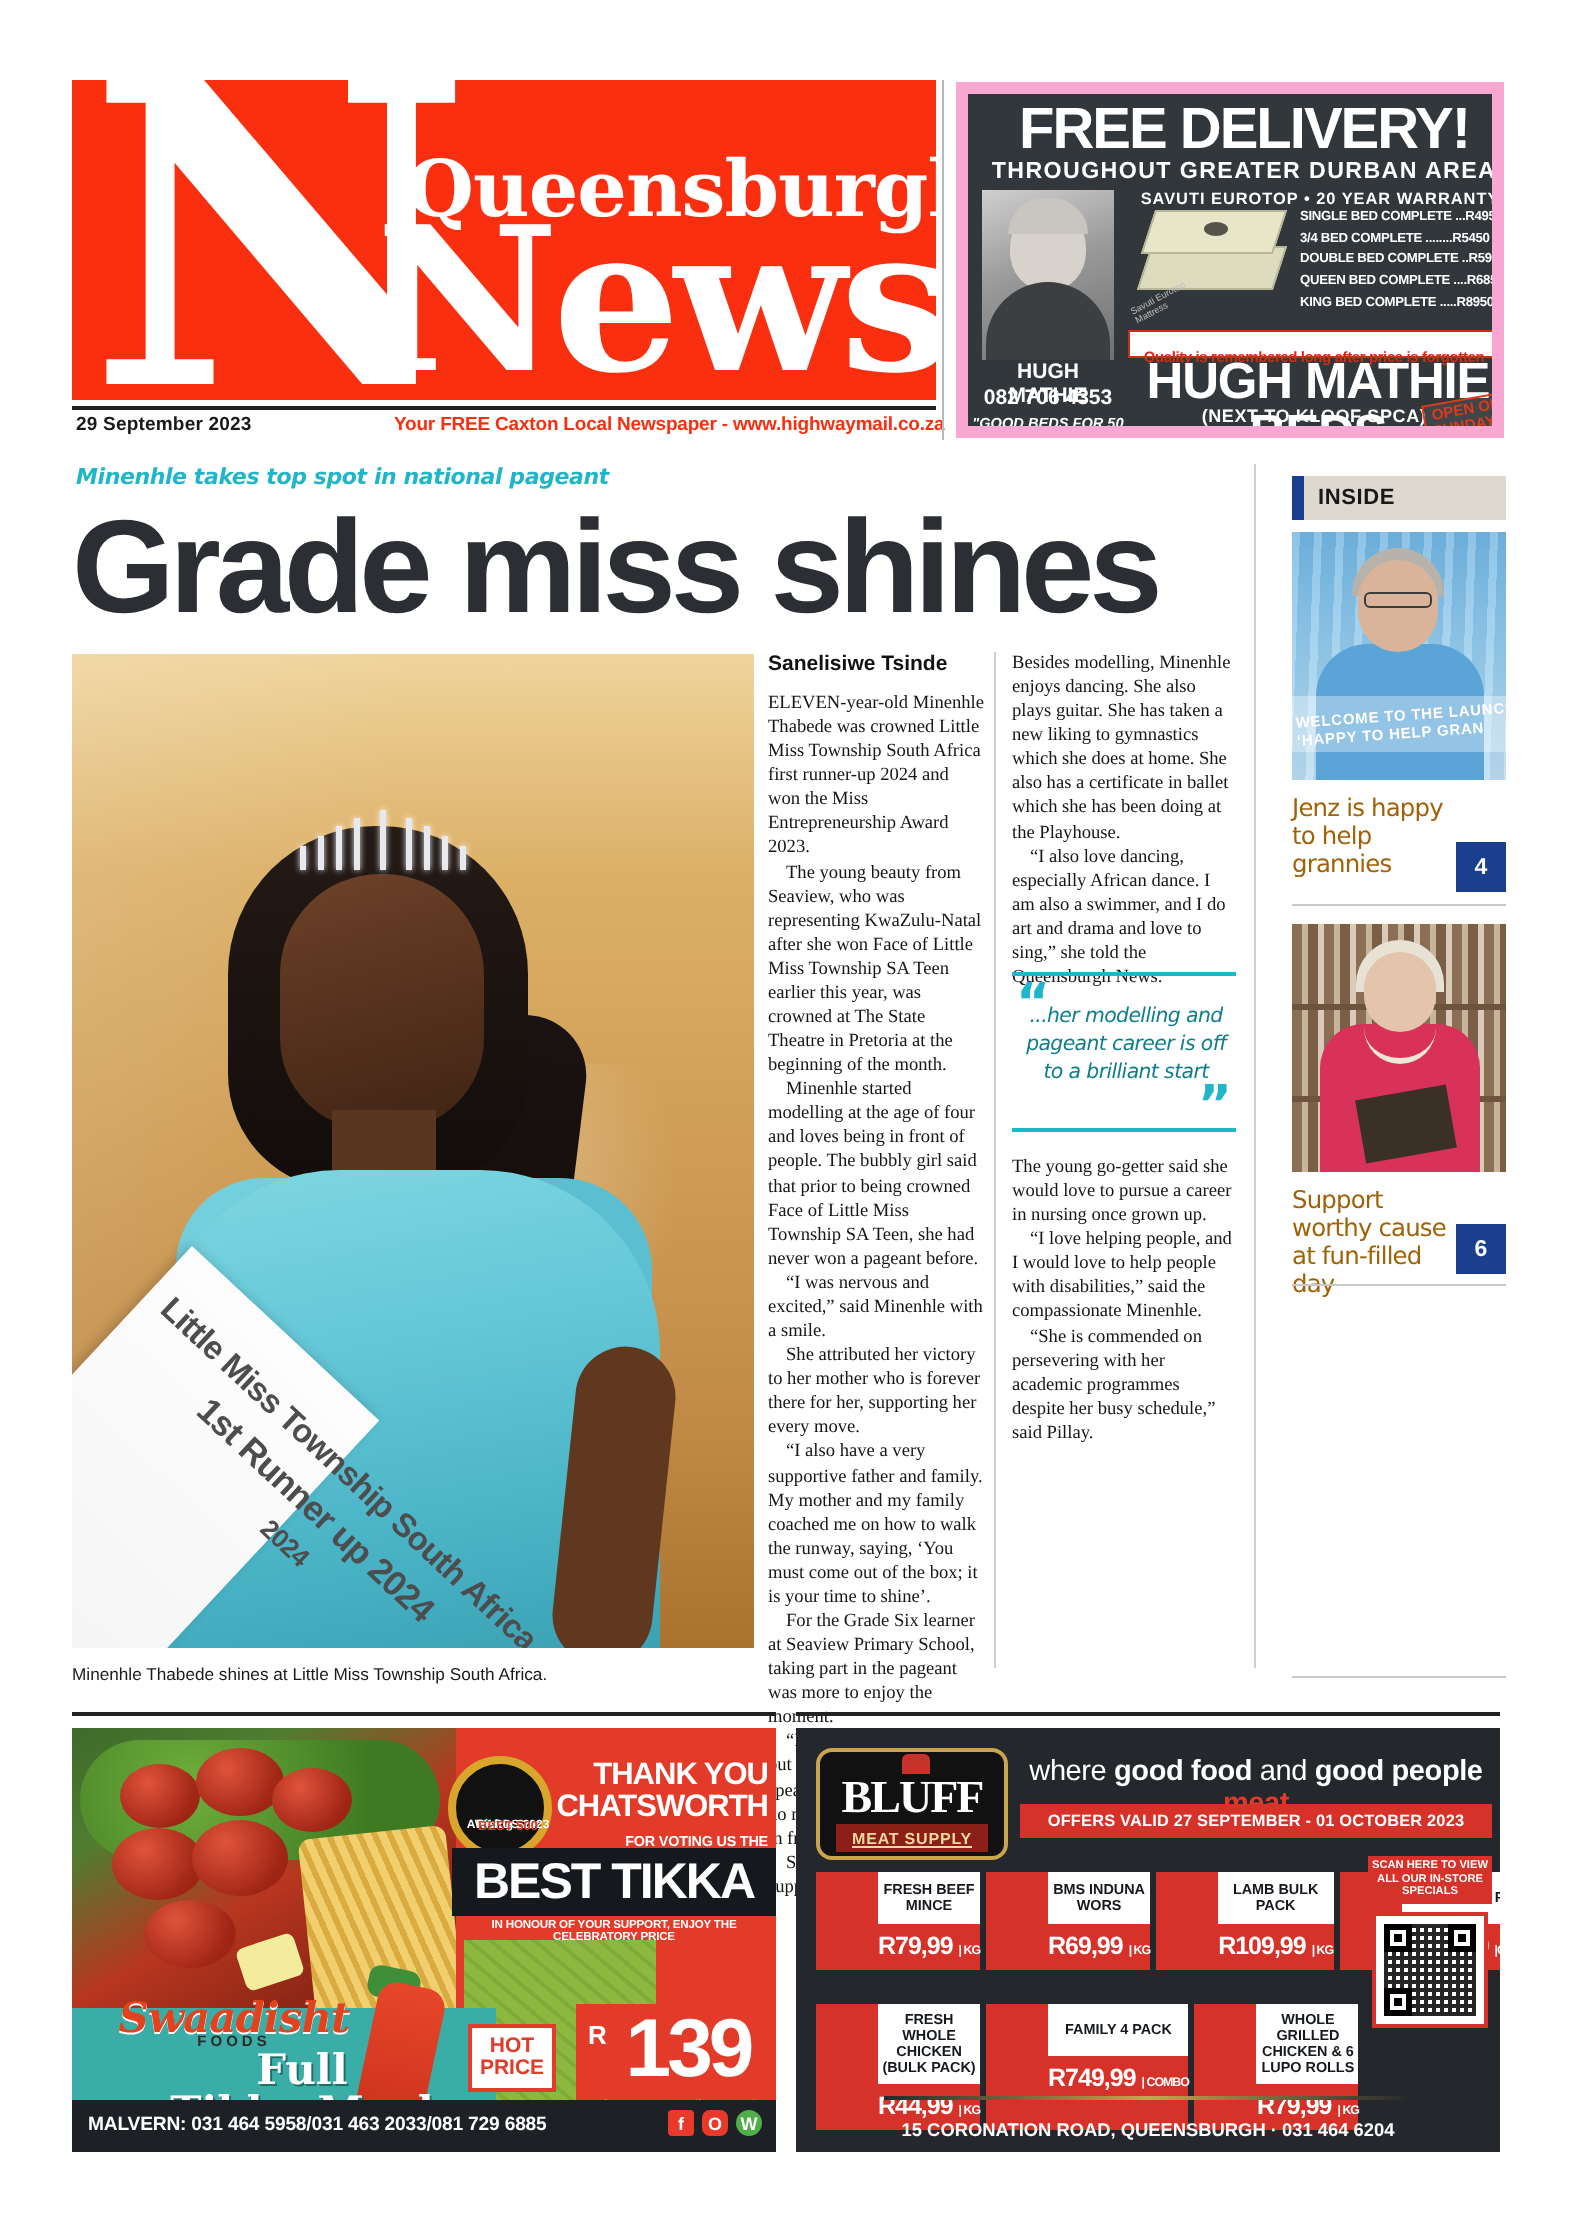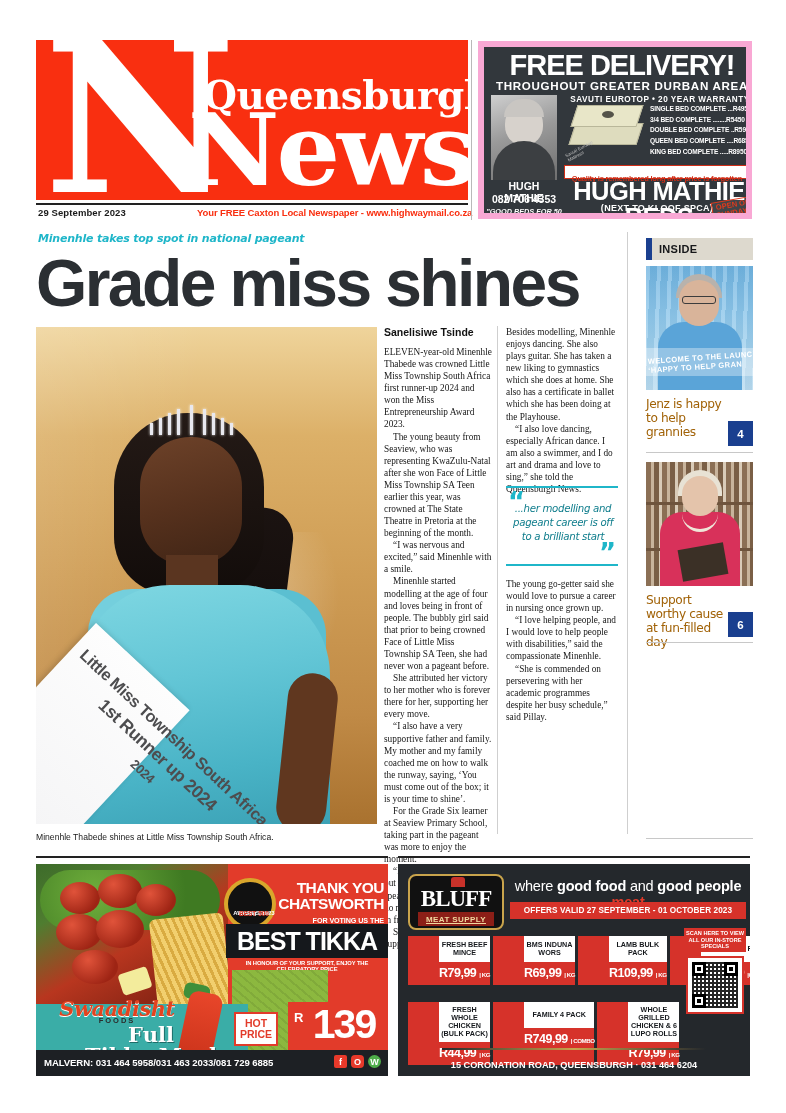--- a/index.html
+++ b/index.html
@@ -675,22 +675,22 @@
   <div class="mp-caption">Minenhle Thabede shines at Little Miss Township South Africa.</div>
 
   <div class="byline">Sanelisiwe Tsinde</div>
 
   <div class="col-divider cd1"></div>
   <div class="col-divider cd2"></div>
 
   <div class="col col1">
     <p class="first">ELEVEN-year-old Minenhle Thabede was crowned Little Miss Township South Africa first runner-up 2024 and won the Miss Entrepreneurship Award 2023.</p>
     <p>The young beauty from Seaview, who was representing KwaZulu-Natal after she won Face of Little Miss Township SA Teen earlier this year, was crowned at The State Theatre in Pretoria at the beginning of the month.</p>
+    <p>Minenhle started modelling at the age of four and loves being in front of people. The bubbly girl said that prior to being crowned Face of Little Miss Township SA Teen, she had never won a pageant before.</p>
     <p>“I was nervous and excited,” said Minenhle with a smile.</p>
-    <p>Minenhle started modelling at the age of four and loves being in front of people. The bubbly girl said that prior to being crowned Face of Little Miss Township SA Teen, she had never won a pageant before.</p>
     <p>She attributed her victory to her mother who is forever there for her, supporting her every move.</p>
     <p>“I also have a very supportive father and family. My mother and my family coached me on how to walk the runway, saying, ‘You must come out of the box; it is your time to shine’.</p>
     <p>For the Grade Six learner at Seaview Primary School, taking part in the pageant was more to enjoy the moment.</p>
     <p>“I can be shy sometimes, but I learnt to walk and speak with confidence and do my Zulu traditional dance in front of a big crowd.”</p>
     <p>She thanked those who supported her from her</p>
   </div>
 
   <div class="col col2">
     <p class="first">Besides modelling, Minenhle enjoys dancing. She also plays guitar. She has taken a new liking to gymnastics which she does at home. She also has a certificate in ballet which she has been doing at the Playhouse.</p>
     <p>“I also love dancing, especially African dance. I am also a swimmer, and I do art and drama and love to sing,” she told the Queensburgh News.</p>

